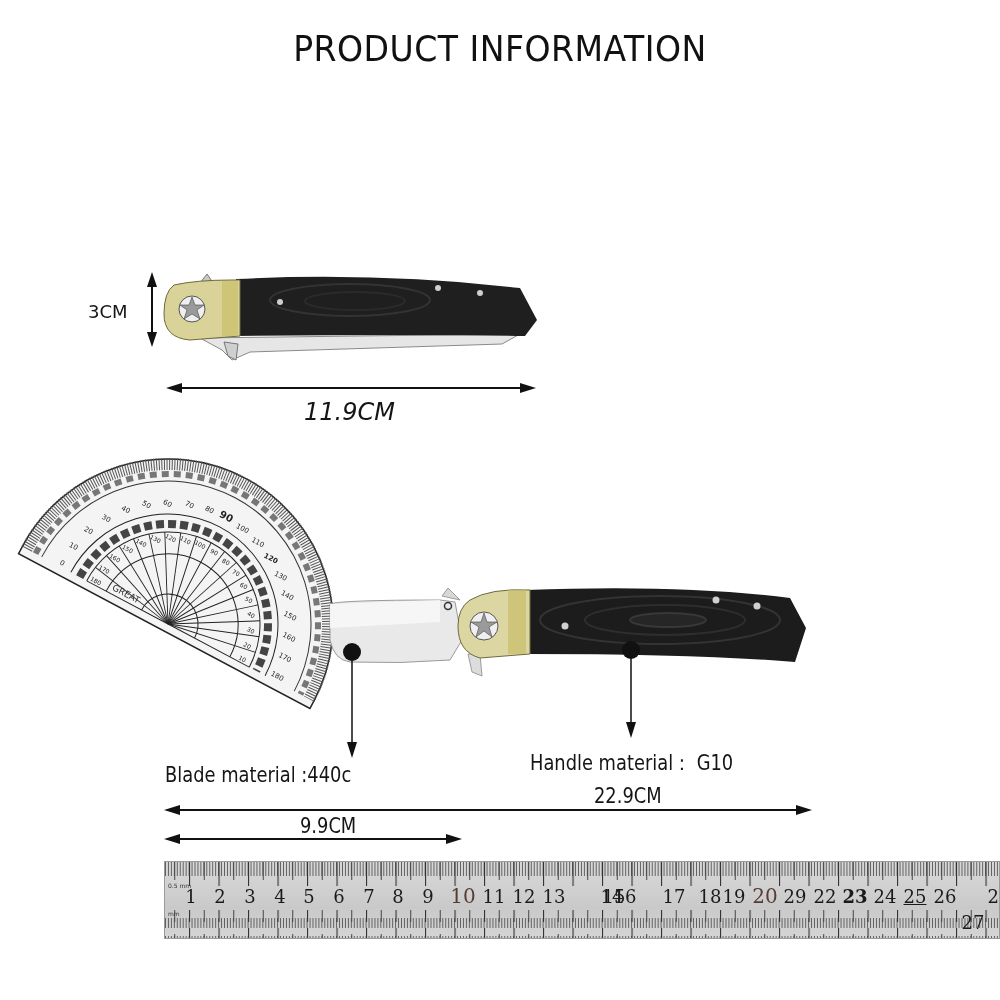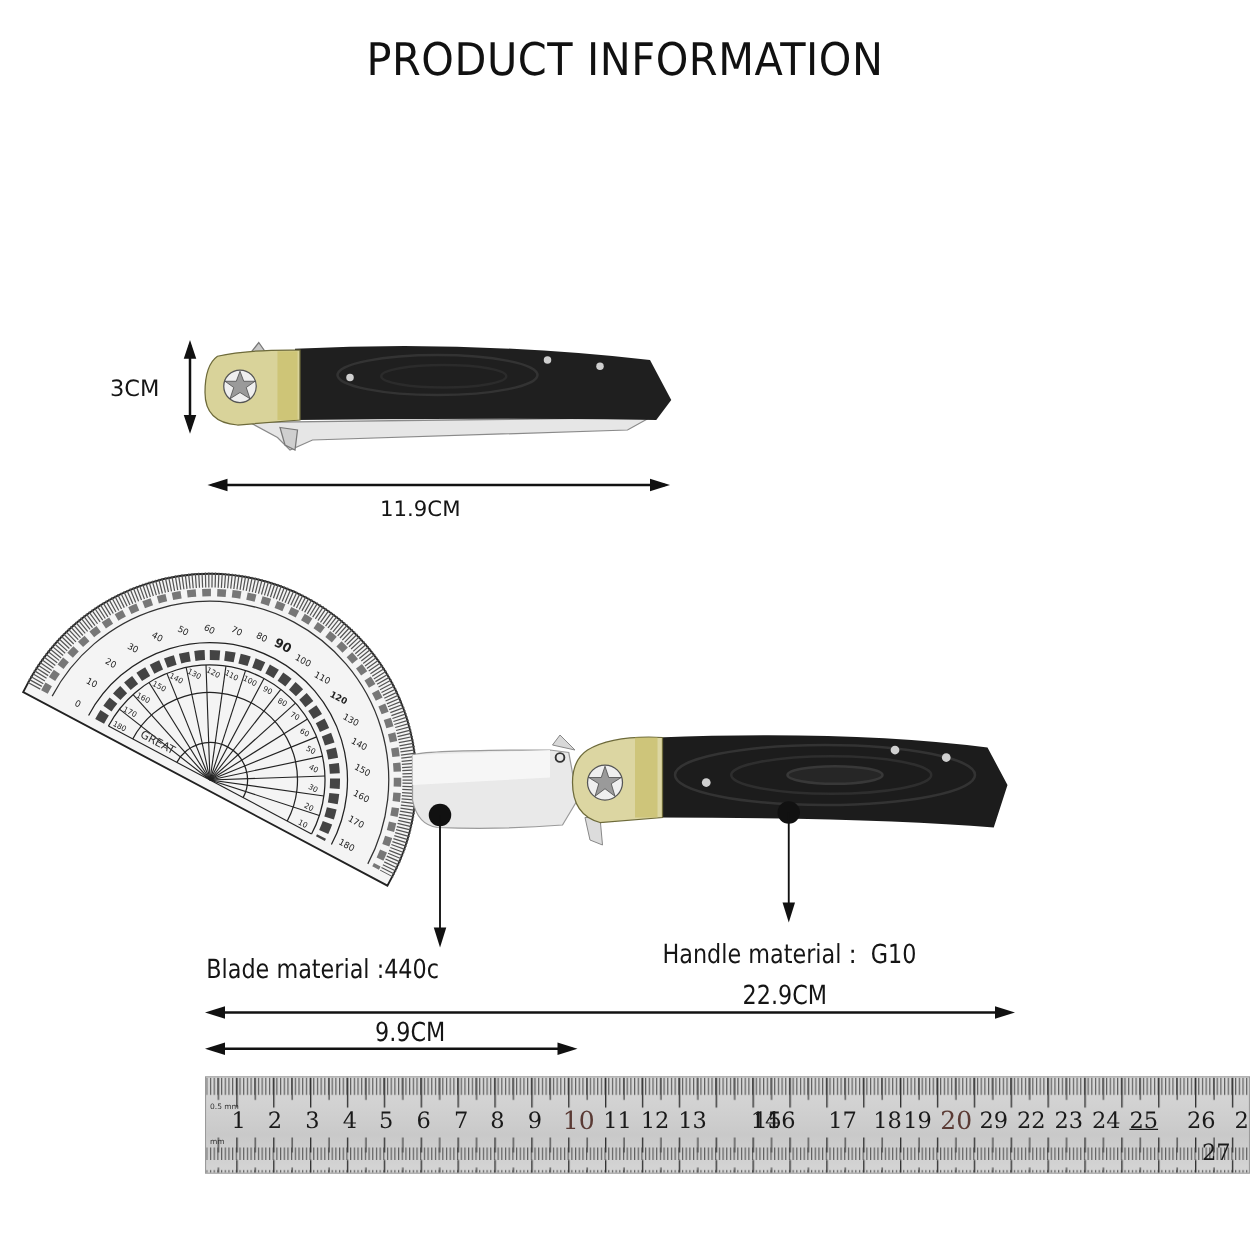--- a/index.html
+++ b/index.html
@@ -52,21 +52,21 @@
 
   <circle cx="192" cy="309" r="13" fill="#efefef" stroke="#555" stroke-width="1"></circle>
   <polygon points="192,297 195,305 204,305 197,310 200,319 192,314 184,319 187,310 180,305 189,305" fill="#9a9a9a" stroke="#444" stroke-width="0.6"></polygon>
 </svg>
 
 <svg style="left:0;top:0;" width="1000" height="1000">
   <line x1="170" y1="388" x2="532" y2="388" stroke="#111" stroke-width="2"></line>
   <polygon points="166,388 182,383 182,393" fill="#111"></polygon>
   <polygon points="536,388 520,383 520,393" fill="#111"></polygon>
 </svg>
-<div class="abs label" style="left:304px; top:398px; font-size:17px;">11.9CM</div>
+<div class="abs label" style="left:304px; top:398px; font-size:24px;font-style:italic;">11.9CM</div>
 
 <svg style="left:0;top:0;" width="1000" height="1000">
   <g transform="translate(168,624) rotate(28)">
 
     <path d="M-165 0 A165 165 0 0 1 165 0 L165 8 L-165 8 Z" fill="#f4f4f4" stroke="#222" stroke-width="1.5"></path>
 
     <path d="M-160 0 A160 160 0 0 1 160 0" fill="none" stroke="#555" stroke-width="12" stroke-dasharray="1 1.6"></path>
     <path d="M-143 0 A143 143 0 0 1 143 0" fill="none" stroke="#333" stroke-width="1"></path>
     <path d="M-150 0 A150 150 0 0 1 150 0" fill="none" stroke="#777" stroke-width="6" stroke-dasharray="7 5"></path>
     <path d="M-110 0 A110 110 0 0 1 110 0" fill="none" stroke="#222" stroke-width="1"></path>
@@ -236,19 +236,19 @@
   <span class="ruler-num" style="left:389px;">13</span>
   <span class="ruler-num" style="left:419px;margin-left:28px;">14</span>
   <span class="ruler-num" style="left:449px;text-align:center;">15</span>
   <span class="ruler-num" style="left:460px;">16</span>
   <span class="ruler-num" style="left:509px;">17</span>
   <span class="ruler-num" style="left:545px;">18</span>
   <span class="ruler-num" style="left:569px;">19</span>
   <span class="ruler-num accent" style="left:600px;">20</span>
   <span class="ruler-num" style="left:630px;">29</span>
   <span class="ruler-num" style="left:660px;">22</span>
-  <span class="ruler-num" style="left:690px;">23</span>
+  <span class="ruler-num" style="left:690px;font-weight:bold;">23</span>
   <span class="ruler-num" style="left:720px;">24</span>
   <span class="ruler-num" style="left:750px;text-decoration:underline;">25</span>
-  <span class="ruler-num" style="left:780px;margin-left:16px;">26</span>
+  <span class="ruler-num" style="left:780px;">26</span>
   <span class="ruler-num" style="left:808px;margin-top:26px;">27</span>
   <span class="ruler-num" style="left:834px;">28</span>
 </div>
 
 </body></html>

